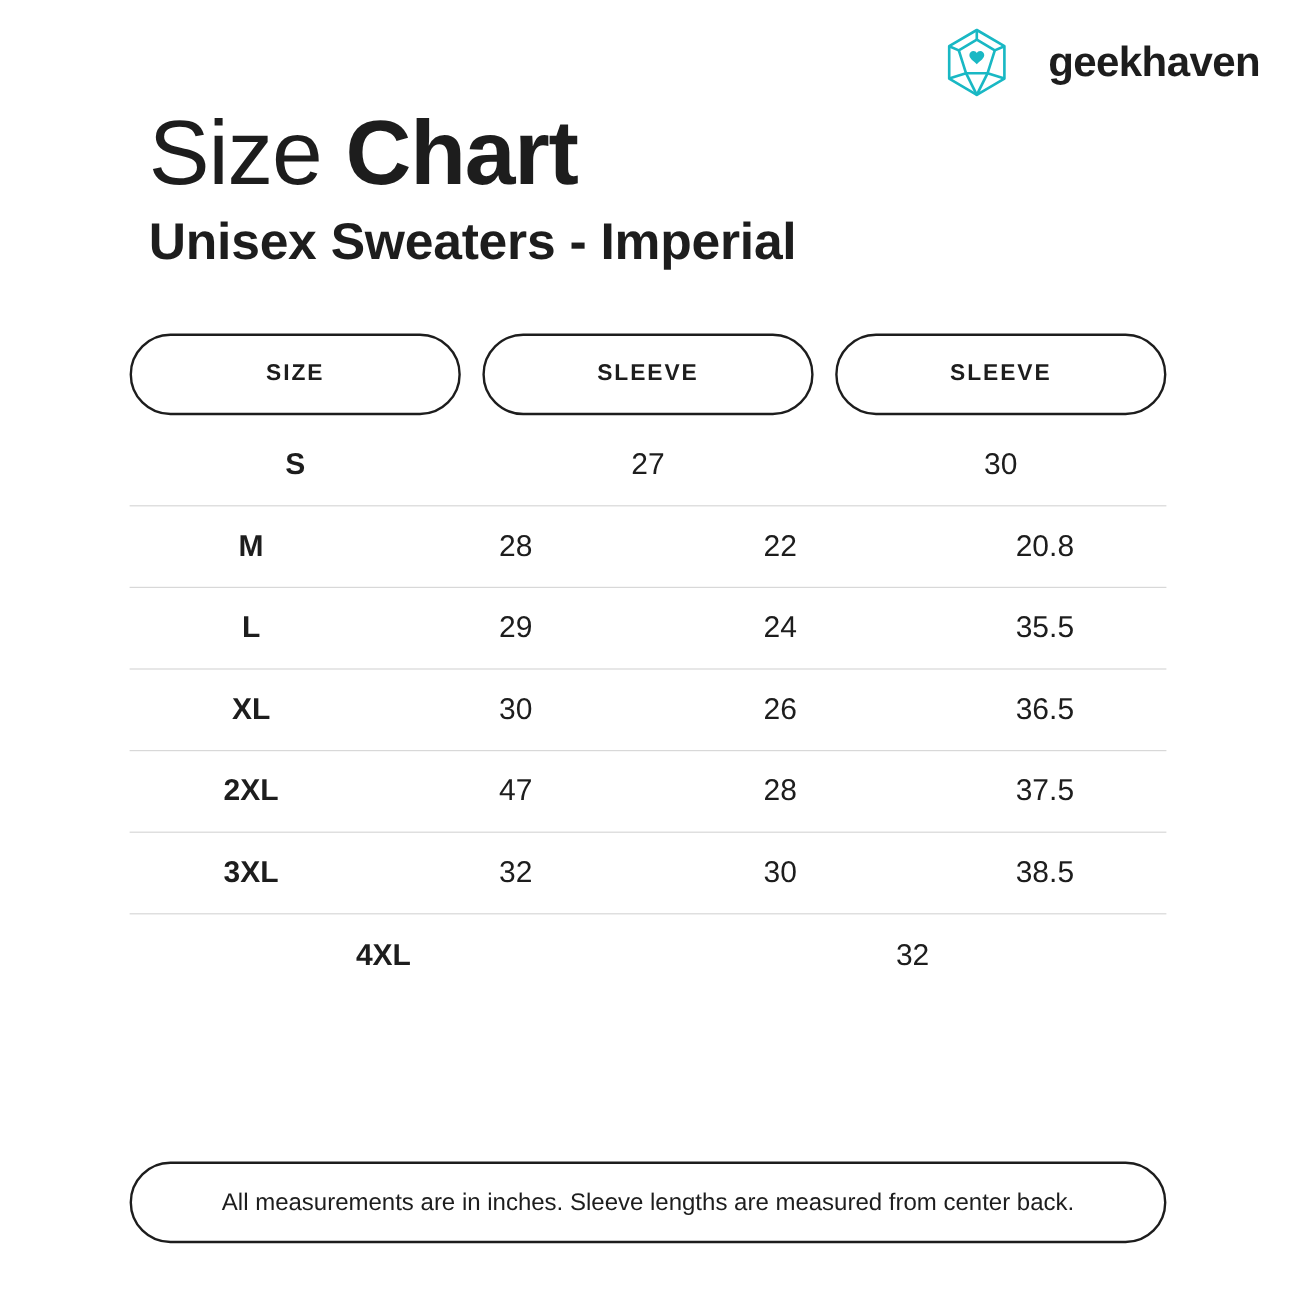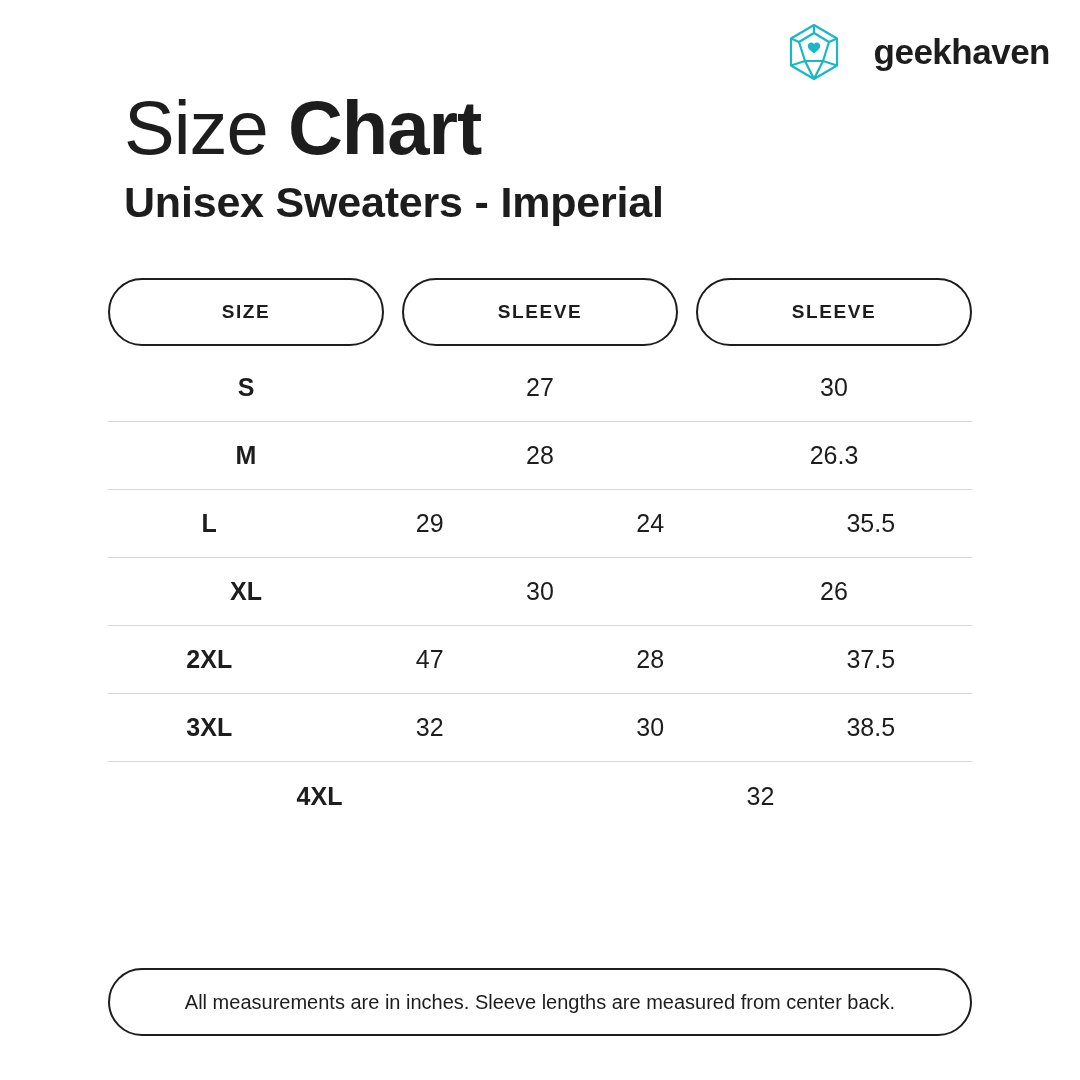--- a/index.html
+++ b/index.html
@@ -162,32 +162,34 @@
     </div>
 
     <div class="body-row">
       <div class="cell size-cell">S</div>
       <div class="cell">27</div>
       <div class="cell">30</div>
     </div>
     <div class="body-row">
       <div class="cell size-cell">M</div>
       <div class="cell">28</div>
-      <div class="cell">26.3</div>
+      <div class="cell">22</div>
+      <div class="cell">20.8</div>
     </div>
     <div class="body-row">
       <div class="cell size-cell">L</div>
       <div class="cell">29</div>
       <div class="cell">24</div>
       <div class="cell">35.5</div>
     </div>
     <div class="body-row">
       <div class="cell size-cell">XL</div>
       <div class="cell">30</div>
       <div class="cell">26</div>
+      <div class="cell">36.5</div>
     </div>
     <div class="body-row">
       <div class="cell size-cell">2XL</div>
       <div class="cell">47</div>
       <div class="cell">28</div>
       <div class="cell">37.5</div>
     </div>
     <div class="body-row">
       <div class="cell size-cell">3XL</div>
       <div class="cell">32</div>

